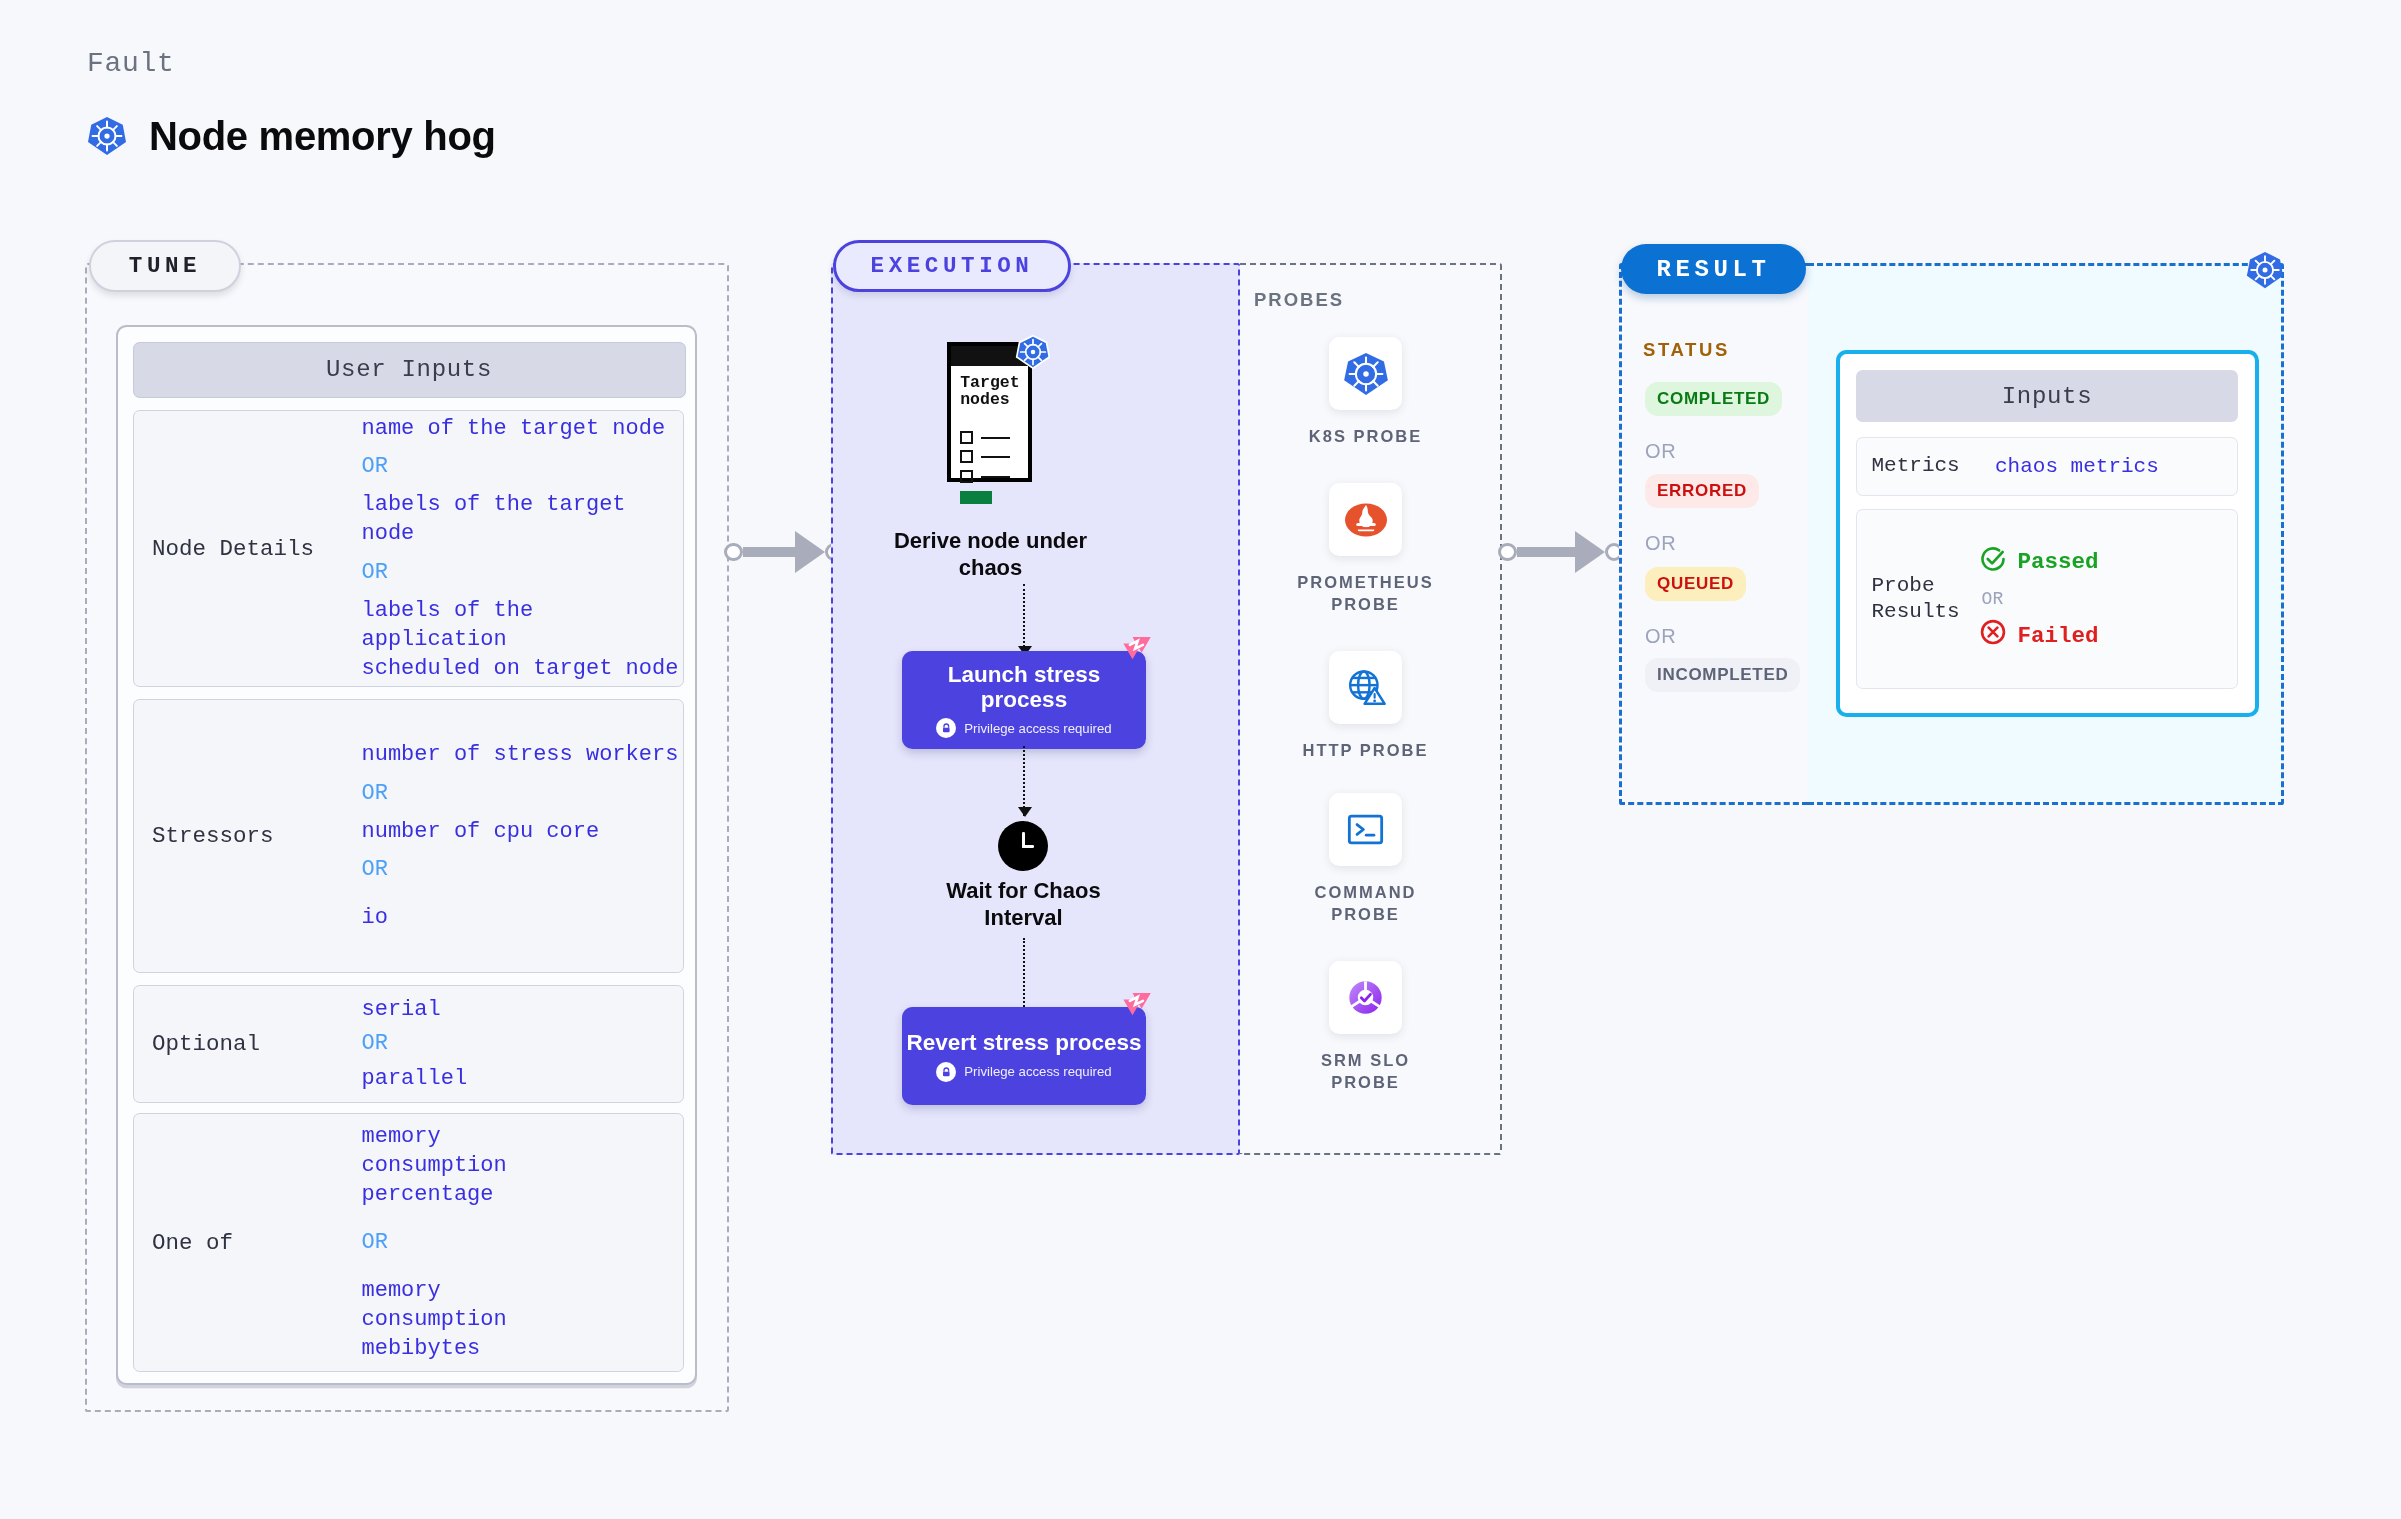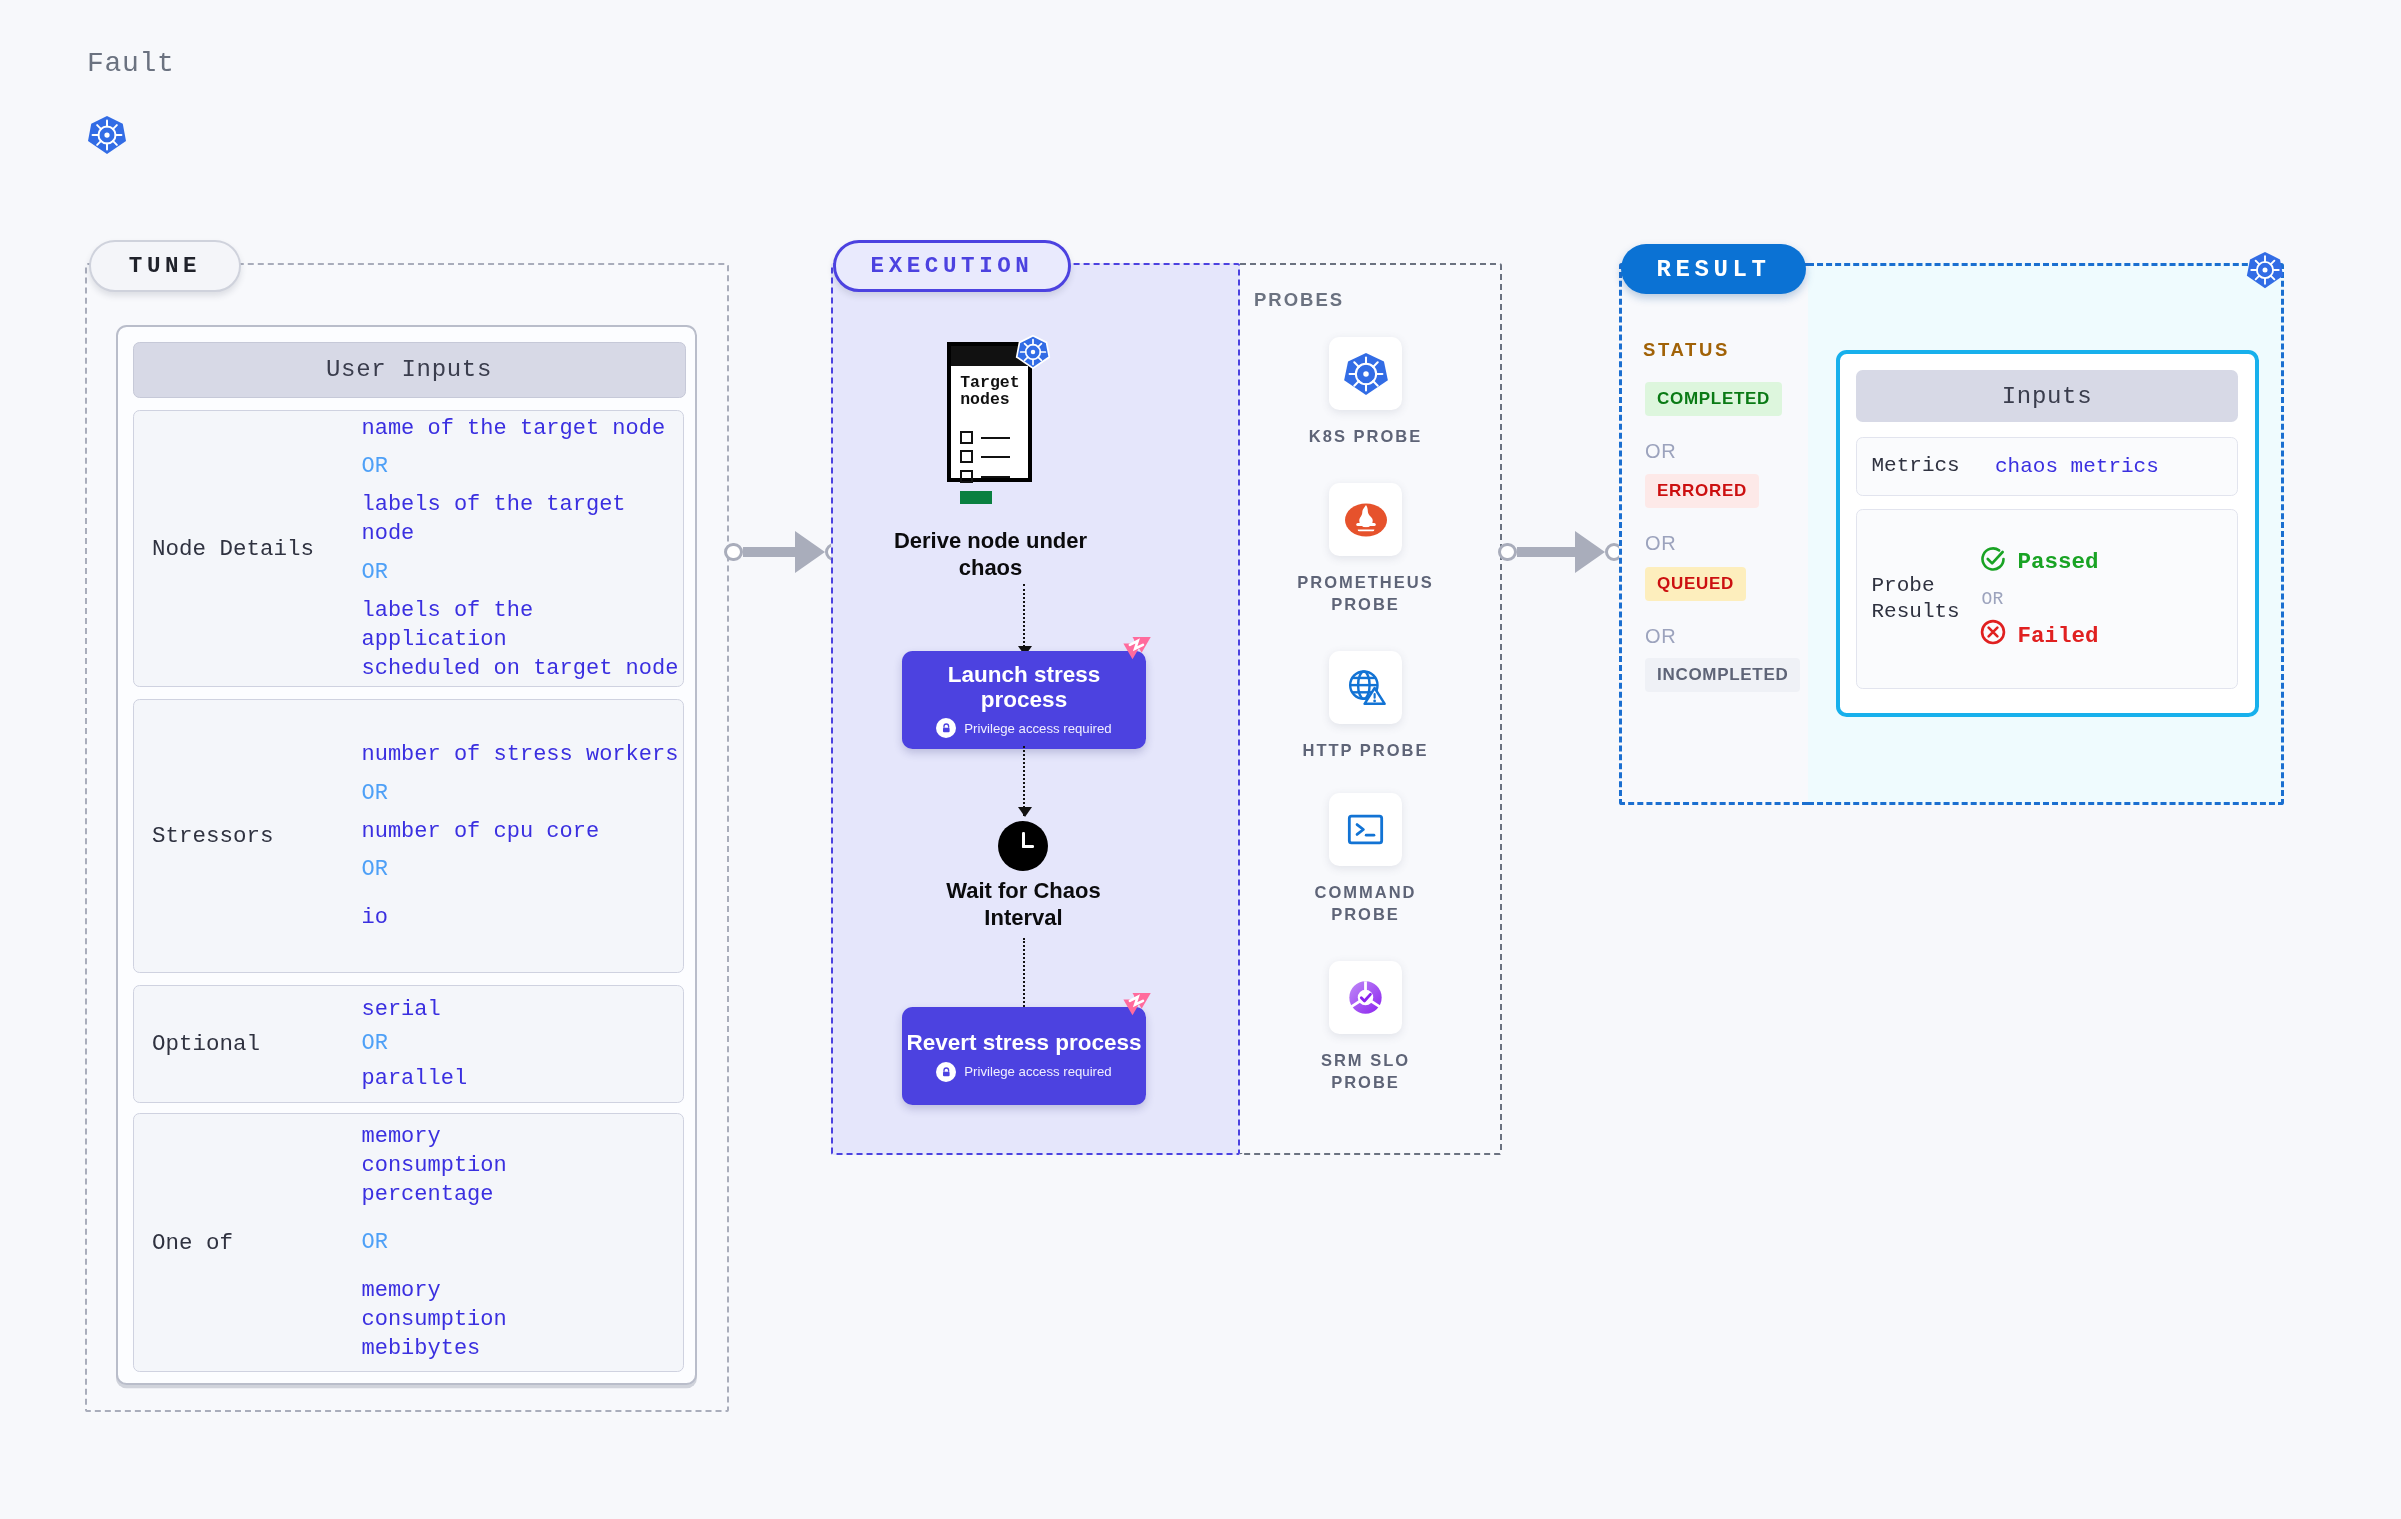--- a/index.html
+++ b/index.html
@@ -203,21 +203,21 @@
   #probe-3{left:1293px;top:793px;}
   #probe-4{left:1293px;top:961px;}
 
   
   #status-title{
     position:absolute;left:1643px;top:339px;
     font-size:18.5px;color:#a16207;letter-spacing:2.6px;font-weight:bold;
   }
   .status-badge{
     position:absolute;left:1645px;box-sizing:border-box;
-    border-radius:4px;display:flex;align-items:center;justify-content:center;
+    border-radius:13px;display:flex;align-items:center;justify-content:center;
     font-size:17px;font-weight:bold;letter-spacing:0.7px;padding:2px 12px;height:34px;
   }
   .status-or{
     position:absolute;left:1645px;font-size:20px;color:#9ca3bd;letter-spacing:0.7px;
   }
   #badge-0{top:382px;background:#ddf6dd;color:#0a7a15;}
   #or-0{top:440px;}
   #badge-1{top:474px;background:#fde9e8;color:#cc1010;}
   #or-1{top:532px;}
   #badge-2{top:567px;background:#fdeebd;color:#cc1010;}
@@ -277,20 +277,21 @@
         <line x1="10" y1="32" x2="19" y2="32"></line>
         <line x1="45" y1="32" x2="54" y2="32"></line>
         <line x1="17" y1="17" x2="23" y2="23"></line>
         <line x1="41" y1="41" x2="47" y2="47"></line>
         <line x1="47" y1="17" x2="41" y2="23"></line>
         <line x1="23" y1="41" x2="17" y2="47"></line>
       </g>
       <circle cx="32" cy="32" r="4" fill="#fff"></circle>
     </svg>
   </span>
+  <span id="fault-title">Node memory hog</span>
 </div>
 
 <div id="tune-panel" class="dashed-panel"></div>
 <div id="tune-pill" class="pill">TUNE</div>
 
 <div id="user-inputs-card">
   <div id="user-inputs-header">User Inputs</div>
 
   <div id="row-node" class="input-row">
     <div class="row-key">Node Details</div>

